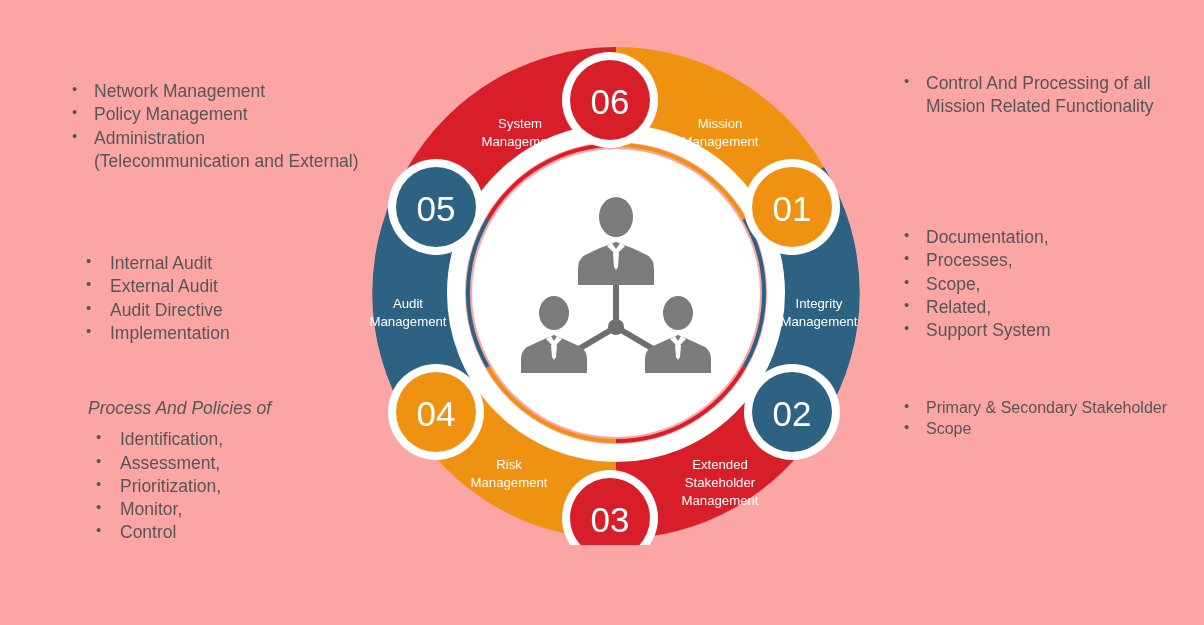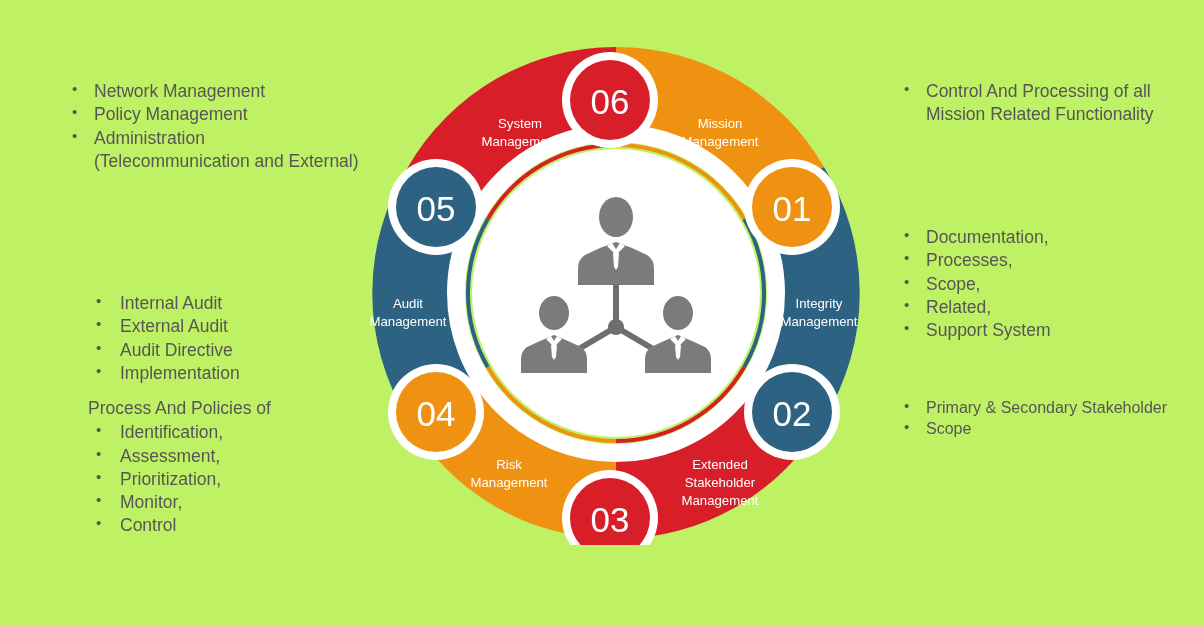--- a/index.html
+++ b/index.html
@@ -7,21 +7,21 @@
   html, body {
     margin: 0; padding: 0;
     width: 1204px; height: 625px;
     background: #ffffff;
     font-family: "Liberation Sans", sans-serif;
     overflow: hidden;
   }
   #stage {
     position: relative;
     width: 1204px; height: 625px;
-    background: #bef264;
+    background: #fca5a5;
   }
 
   
   .text-block { position: absolute; color: #565656; }
 
   .bullets { list-style: none; margin: 0; padding: 0; }
   .bullets li {
     position: relative;
     padding-left: 30px;
     line-height: 1.33;
@@ -29,31 +29,31 @@
   .bullets li::before {
     content: "\2022";
     position: absolute;
     left: 8px; top: -1px;
     font-size: 15px;
     color: #565656;
   }
   .bullets.indent li { padding-left: 56px; }
   .bullets.indent li::before { left: 32px; }
 
-  .lead { margin: 0 0 1px 0; line-height: 1.33; }
+  .lead { margin: 0 0 8px 0; line-height: 1.33; font-style: italic; }
 
   
   #left-block-1 { left: 64px;  top: 80px;  width: 300px; font-size: 17.5px; }
-  #left-block-2 { left: 64px;  top: 252px; width: 300px; font-size: 17.5px; margin-top: 40px; }
+  #left-block-2 { left: 54px;  top: 252px; width: 300px; font-size: 17.5px; }
   #left-block-3 { left: 88px;  top: 397px; width: 300px; font-size: 17.5px; }
   #left-block-3 .bullets.indent li { padding-left: 32px; }
   #left-block-3 .bullets.indent li::before { left: 8px; }
 
   
-  #right-block-1 { left: 896px; top: 80px;  width: 300px; font-size: 17.5px; }
+  #right-block-1 { left: 896px; top: 72px;  width: 300px; font-size: 17.5px; }
   #right-block-2 { left: 896px; top: 226px; width: 300px; font-size: 17.5px; }
   #right-block-3 { left: 896px; top: 397px; width: 300px; font-size: 16px; }
 
   
   #wheel {
     position: absolute;
     left: 364px; top: 41px;
     width: 504px; height: 504px;
   }
   #wheel svg { display: block; width: 504px; height: 504px; }

